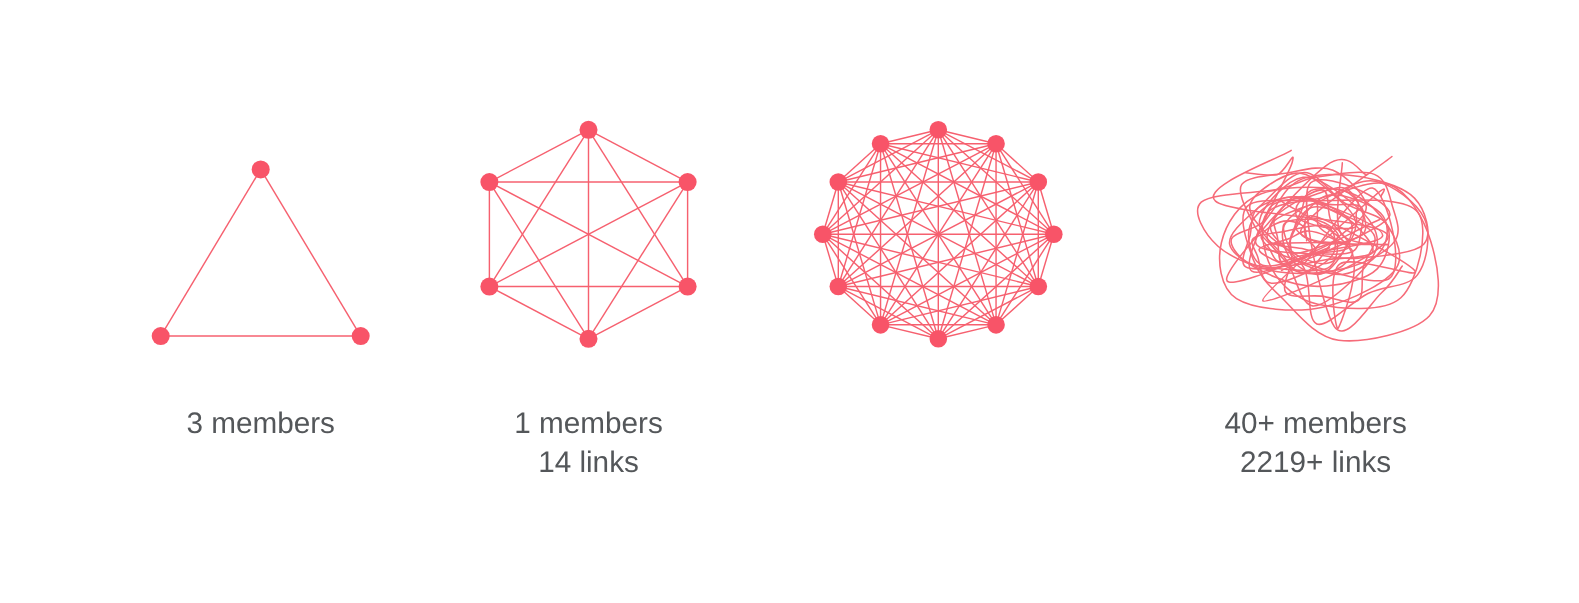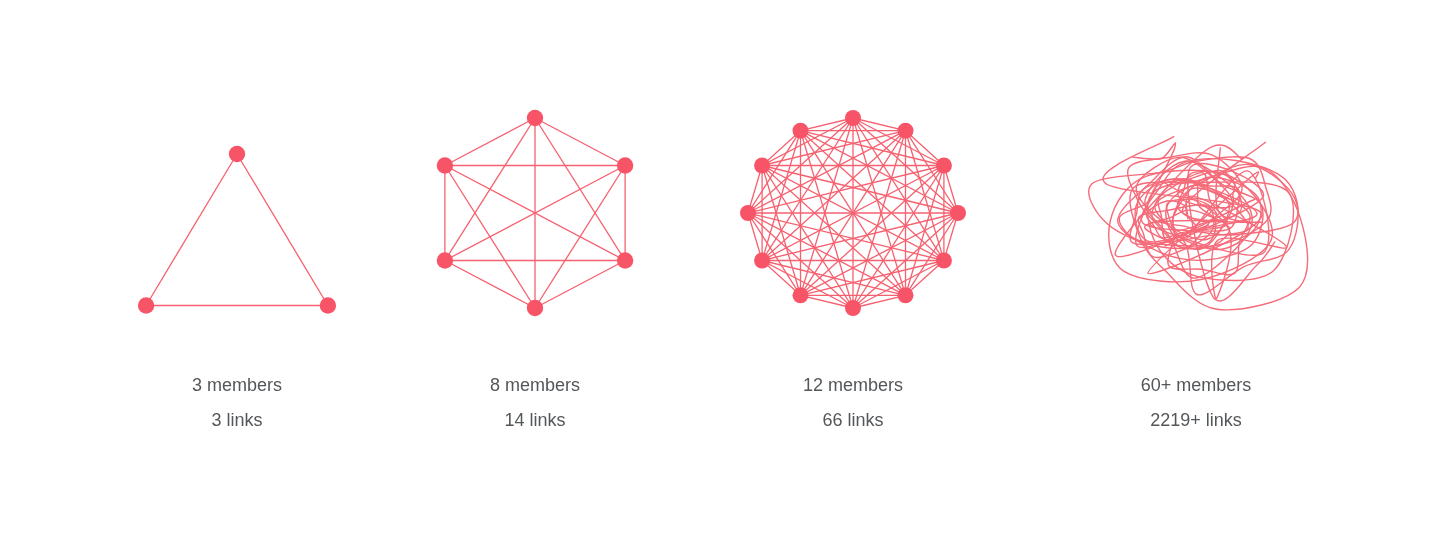--- a/index.html
+++ b/index.html
@@ -6,40 +6,39 @@
   .canvas{
     position:relative;width:1435px;height:548px;overflow:hidden;background:#ffffff;
     font-family:"Liberation Sans","DejaVu Sans",sans-serif;
   }
   .panel{position:absolute;top:84px;width:280px;}
   .panel.p0{left:97px;}
   .panel.p1{left:395px;}
   .panel.p2{left:713px;}
   .panel.p3{left:1056px;}
   svg.graph{display:block;overflow:visible;}
-  .caption{margin-top:24px;text-align:center;font-size:18px;line-height:35px;color:#54575a;}
+  .caption{margin-top:24px;text-align:center;font-size:27px;line-height:35px;color:#54575a;}
   .caption div{white-space:nowrap;}
 </style>
 </head>
 <body>
 
 <div class="canvas">
 
   <section class="panel p0">
     <svg class="graph" width="280" height="260" viewBox="0 0 280 260">
         <line x1="140.0" y1="70.0" x2="230.9" y2="221.5" stroke="#f6606f" stroke-width="1.3"></line>
         <line x1="140.0" y1="70.0" x2="49.1" y2="221.5" stroke="#f6606f" stroke-width="1.3"></line>
         <line x1="230.9" y1="221.5" x2="49.1" y2="221.5" stroke="#f6606f" stroke-width="1.3"></line>
         <circle cx="140.0" cy="70.0" r="8.2" fill="#f85468"></circle>
         <circle cx="230.9" cy="221.5" r="8.2" fill="#f85468"></circle>
         <circle cx="49.1" cy="221.5" r="8.2" fill="#f85468"></circle>
       </svg>
     <div class="caption">
       <div>3 members</div>
-      <div>3 links</div>
     </div>
   </section>
 
   <section class="panel p1">
     <svg class="graph" width="280" height="260" viewBox="0 0 280 260">
         <line x1="140.0" y1="34.0" x2="230.1" y2="81.5" stroke="#f6606f" stroke-width="1.3"></line>
         <line x1="140.0" y1="34.0" x2="230.1" y2="176.5" stroke="#f6606f" stroke-width="1.3"></line>
         <line x1="140.0" y1="34.0" x2="140.0" y2="224.0" stroke="#f6606f" stroke-width="1.3"></line>
         <line x1="140.0" y1="34.0" x2="49.9" y2="176.5" stroke="#f6606f" stroke-width="1.3"></line>
         <line x1="140.0" y1="34.0" x2="49.9" y2="81.5" stroke="#f6606f" stroke-width="1.3"></line>
@@ -54,21 +53,21 @@
         <line x1="140.0" y1="224.0" x2="49.9" y2="81.5" stroke="#f6606f" stroke-width="1.3"></line>
         <line x1="49.9" y1="176.5" x2="49.9" y2="81.5" stroke="#f6606f" stroke-width="1.3"></line>
         <circle cx="140.0" cy="34.0" r="8.2" fill="#f85468"></circle>
         <circle cx="230.1" cy="81.5" r="8.2" fill="#f85468"></circle>
         <circle cx="230.1" cy="176.5" r="8.2" fill="#f85468"></circle>
         <circle cx="140.0" cy="224.0" r="8.2" fill="#f85468"></circle>
         <circle cx="49.9" cy="176.5" r="8.2" fill="#f85468"></circle>
         <circle cx="49.9" cy="81.5" r="8.2" fill="#f85468"></circle>
       </svg>
     <div class="caption">
-      <div>8 members</div>
+      <div>1 members</div>
       <div>14 links</div>
     </div>
   </section>
 
   <section class="panel p2">
     <svg class="graph" width="280" height="260" viewBox="0 0 280 260">
         <line x1="140.0" y1="34.0" x2="192.5" y2="46.7" stroke="#f6606f" stroke-width="1.3"></line>
         <line x1="140.0" y1="34.0" x2="230.9" y2="81.5" stroke="#f6606f" stroke-width="1.3"></line>
         <line x1="140.0" y1="34.0" x2="245.0" y2="129.0" stroke="#f6606f" stroke-width="1.3"></line>
         <line x1="140.0" y1="34.0" x2="230.9" y2="176.5" stroke="#f6606f" stroke-width="1.3"></line>
@@ -140,24 +139,20 @@
         <circle cx="245.0" cy="129.0" r="8" fill="#f85468"></circle>
         <circle cx="230.9" cy="176.5" r="8" fill="#f85468"></circle>
         <circle cx="192.5" cy="211.3" r="8" fill="#f85468"></circle>
         <circle cx="140.0" cy="224.0" r="8" fill="#f85468"></circle>
         <circle cx="87.5" cy="211.3" r="8" fill="#f85468"></circle>
         <circle cx="49.1" cy="176.5" r="8" fill="#f85468"></circle>
         <circle cx="35.0" cy="129.0" r="8" fill="#f85468"></circle>
         <circle cx="49.1" cy="81.5" r="8" fill="#f85468"></circle>
         <circle cx="87.5" cy="46.7" r="8" fill="#f85468"></circle>
       </svg>
-    <div class="caption">
-      <div>12 members</div>
-      <div>66 links</div>
-    </div>
   </section>
 
   <section class="panel p3">
     <svg class="graph" width="280" height="260" viewBox="0 0 280 260">
         <path d="M 166.6 100.7 C 179.1 108.7, 200.0 110.7, 205.0 120.7 C 209.9 130.6, 205.2 151.1, 196.0 160.4 C 186.9 169.6, 165.4 174.7, 150.0 176.0 C 134.6 177.3, 118.3 174.5, 103.7 168.1 C 89.0 161.8, 63.7 149.2, 61.8 138.0 C 60.0 126.7, 81.2 111.5, 92.5 100.6 C 103.8 89.8, 117.5 72.8, 129.8 72.8 C 142.2 72.8, 154.0 92.7, 166.6 100.7 Z" fill="none" stroke="#f66b79" stroke-width="1.4" stroke-linecap="round"></path>
         <path d="M 122.7 125.0 C 118.9 119.8, 125.2 112.8, 127.4 106.9 C 129.6 100.9, 129.4 92.0, 135.9 89.2 C 142.5 86.3, 159.2 87.0, 166.9 89.9 C 174.5 92.7, 179.0 100.0, 181.7 106.5 C 184.4 112.9, 188.5 123.2, 183.3 128.4 C 178.0 133.7, 160.2 138.4, 150.1 137.9 C 140.0 137.3, 126.5 130.2, 122.7 125.0 Z" fill="none" stroke="#f66b79" stroke-width="1.4" stroke-linecap="round"></path>
         <path d="M 238.3 138.0 C 229.8 147.0, 195.5 149.1, 179.1 150.7 C 162.7 152.2, 155.0 149.3, 139.6 147.3 C 124.3 145.4, 93.0 146.0, 86.8 139.0 C 80.6 132.0, 95.5 115.4, 102.4 105.4 C 109.2 95.3, 115.1 83.4, 128.0 78.6 C 140.9 73.8, 162.8 73.6, 179.8 76.5 C 196.7 79.5, 220.1 85.9, 229.9 96.1 C 239.6 106.3, 246.7 128.9, 238.3 138.0 Z" fill="none" stroke="#f66b79" stroke-width="1.4" stroke-linecap="round"></path>
         <path d="M 215.6 154.8 C 210.6 171.7, 171.0 189.8, 146.5 195.3 C 121.9 200.7, 83.5 197.2, 68.1 187.4 C 52.8 177.6, 50.6 152.4, 54.4 136.5 C 58.1 120.6, 70.2 99.3, 90.6 92.1 C 111.0 85.0, 155.9 83.1, 176.7 93.5 C 197.5 104.0, 220.7 137.8, 215.6 154.8 Z" fill="none" stroke="#f66b79" stroke-width="1.4" stroke-linecap="round"></path>
         <path d="M 100.2 121.4 C 104.2 119.0, 110.0 116.7, 114.7 116.8 C 119.5 116.8, 126.0 119.2, 128.7 121.7 C 131.5 124.1, 129.1 127.9, 131.1 131.6 C 133.0 135.3, 141.5 140.8, 140.2 143.8 C 139.0 146.7, 129.3 147.6, 123.7 149.3 C 118.0 151.0, 110.5 155.1, 106.2 153.8 C 101.9 152.5, 100.4 145.5, 97.8 141.7 C 95.2 138.0, 90.1 134.6, 90.5 131.2 C 90.9 127.8, 96.1 123.9, 100.2 121.4 Z" fill="none" stroke="#f66b79" stroke-width="1.4" stroke-linecap="round"></path>
         <path d="M 115.0 133.3 C 122.2 130.5, 125.6 126.4, 131.8 126.1 C 138.0 125.8, 145.3 128.4, 152.2 131.5 C 159.2 134.5, 172.5 139.3, 173.5 144.3 C 174.6 149.2, 166.0 157.8, 158.7 161.2 C 151.4 164.5, 138.0 165.4, 129.7 164.5 C 121.4 163.6, 115.8 159.4, 108.9 155.7 C 102.1 152.1, 87.6 146.4, 88.7 142.6 C 89.7 138.9, 107.8 136.1, 115.0 133.3 Z" fill="none" stroke="#f66b79" stroke-width="1.4" stroke-linecap="round"></path>
@@ -181,18 +176,18 @@
         <path d="M 199.0 109.7 C 207.1 117.8, 206.6 132.5, 200.8 141.8 C 195.0 151.1, 177.9 164.3, 164.2 165.5 C 150.5 166.6, 125.1 156.4, 118.4 148.7 C 111.8 141.0, 118.7 128.5, 124.4 119.2 C 130.1 110.0, 140.3 94.8, 152.8 93.2 C 165.2 91.6, 191.0 101.6, 199.0 109.7 Z" fill="none" stroke="#f66b79" stroke-width="1.4" stroke-linecap="round"></path>
         <path d="M 129.5 156.0 C 139.9 144.5, 178.9 84.6, 191.7 86.9 C 204.5 89.2, 222.7 160.6, 206.4 169.6 C 190.2 178.6, 101.2 146.4, 94.2 140.8 C 87.1 135.3, 152.5 137.0, 164.2 136.2" fill="none" stroke="#f66b79" stroke-width="1.4" stroke-linecap="round"></path>
         <path d="M 199.7 94.3 C 198.5 94.5, 210.4 79.3, 192.5 95.1 C 174.5 110.9, 89.8 183.6, 92.0 189.3 C 94.2 195.1, 212.7 144.6, 205.6 129.6 C 198.4 114.5, 63.6 111.8, 49.0 98.9 C 34.4 86.1, 106.3 60.4, 117.8 52.7" fill="none" stroke="#f66b79" stroke-width="1.4" stroke-linecap="round"></path>
         <path d="M 109.2 99.0 C 119.8 106.8, 164.5 126.3, 173.0 145.6 C 181.5 164.9, 162.0 213.0, 160.2 214.8 C 158.3 216.5, 150.2 164.8, 161.9 156.1 C 173.6 147.4, 234.2 169.9, 230.5 162.7 C 226.8 155.5, 156.1 117.4, 139.7 112.8 C 123.3 108.1, 133.1 131.1, 131.8 134.8" fill="none" stroke="#f66b79" stroke-width="1.4" stroke-linecap="round"></path>
         <path d="M 164.3 63.9 C 164.0 74.5, 155.8 115.3, 162.6 127.6 C 169.4 140.0, 211.3 138.4, 205.2 138.3 C 199.1 138.1, 125.6 140.2, 126.3 126.9 C 127.0 113.6, 195.5 69.8, 209.4 58.3" fill="none" stroke="#f66b79" stroke-width="1.4" stroke-linecap="round"></path>
         <path d="M 118.9 153.5 C 124.2 151.5, 160.8 138.8, 150.9 141.6 C 140.9 144.3, 59.3 182.6, 59.1 170.1 C 58.9 157.6, 128.4 82.3, 149.6 66.5 C 170.8 50.7, 180.2 73.6, 186.3 75.0" fill="none" stroke="#f66b79" stroke-width="1.4" stroke-linecap="round"></path>
         <path d="M 76.5 73.1 C 81.3 73.4, 98.0 76.3, 105.0 74.8 C 112.1 73.2, 122.5 49.0, 118.7 63.7 C 114.8 78.3, 68.7 153.8, 82.0 162.5 C 95.3 171.1, 179.0 123.3, 198.4 115.5" fill="none" stroke="#f66b79" stroke-width="1.4" stroke-linecap="round"></path>
         <path d="M 218.8 157.9 C 215.7 161.9, 210.3 173.0, 200.0 182.1 C 189.7 191.3, 168.0 229.3, 157.0 212.9 C 145.9 196.6, 125.4 101.1, 133.9 84.3 C 142.3 67.4, 211.5 99.1, 207.4 112.0 C 203.3 125.0, 125.5 153.6, 109.1 161.9" fill="none" stroke="#f66b79" stroke-width="1.4" stroke-linecap="round"></path>
       </svg>
     <div class="caption">
-      <div>60+ members</div>
+      <div>40+ members</div>
       <div>2219+ links</div>
     </div>
   </section>
 
 </div>
 
 </body></html>

